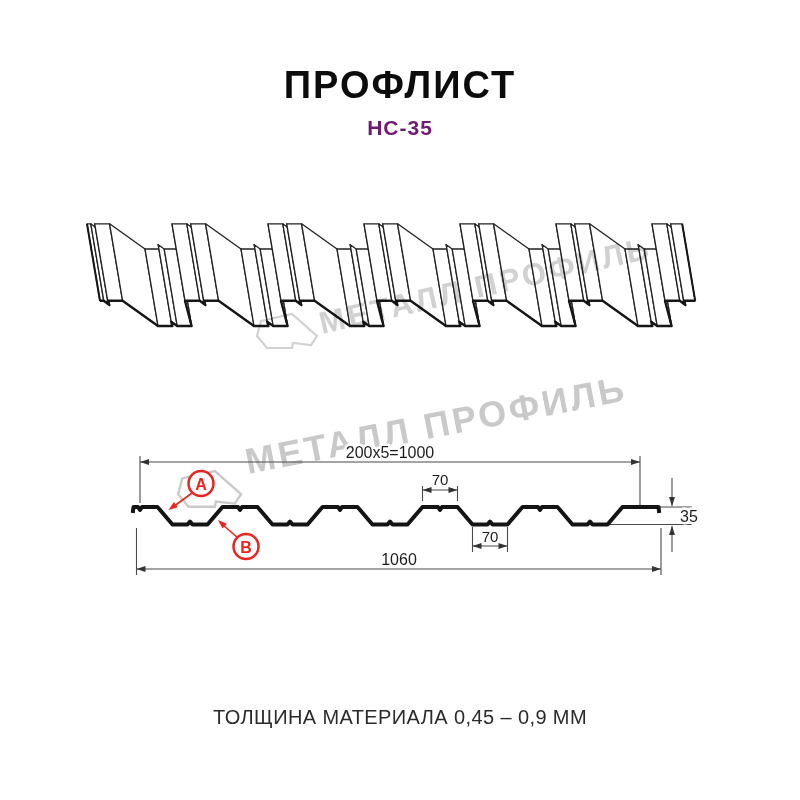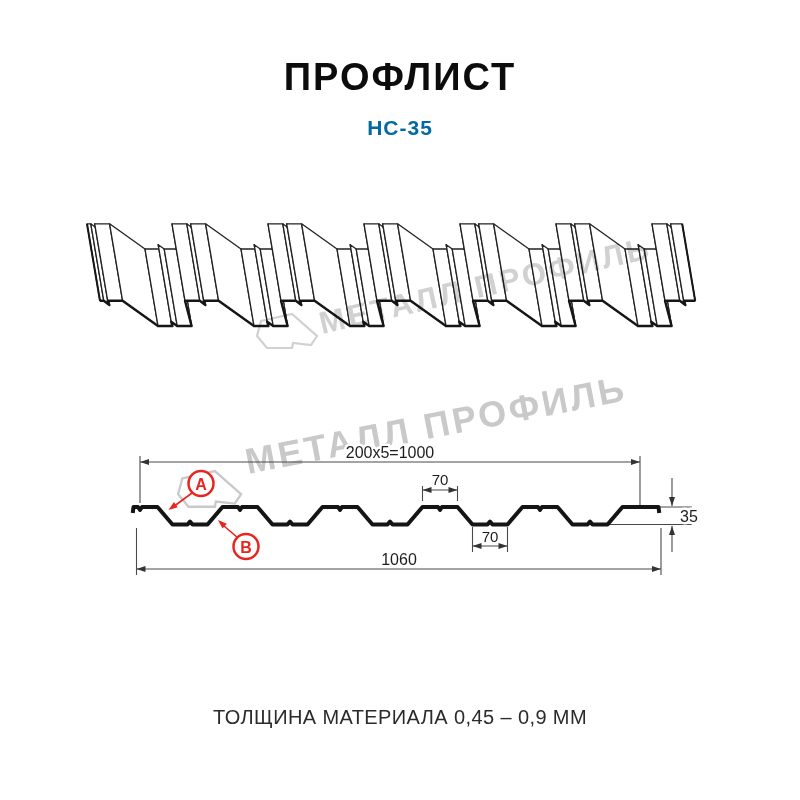--- a/index.html
+++ b/index.html
@@ -1,21 +1,21 @@
 <!DOCTYPE html>
 <html><head>
 <meta charset="utf-8">
 <style>
   html,body{margin:0;padding:0;background:#ffffff;}
   body{width:800px;height:800px;position:relative;overflow:hidden;
        font-family:"Liberation Sans","DejaVu Sans",sans-serif;}
-  .page-title{position:absolute;left:0;top:56px;width:800px;text-align:center;
+  .page-title{position:absolute;left:0;top:64px;width:800px;text-align:center;
       font-size:38px;font-weight:800;letter-spacing:2px;color:#0c0c0c;}
   .page-subtitle{position:absolute;left:0;top:116px;width:800px;text-align:center;
-      font-size:21px;font-weight:600;letter-spacing:1px;color:#0369a1;}
+      font-size:21px;font-weight:600;letter-spacing:1px;color:#701a75;}
   .footer-note{position:absolute;left:0;top:706px;width:800px;text-align:center;
       font-size:20px;font-weight:400;letter-spacing:.4px;color:#2b2b2b;}
   svg{position:absolute;left:0;top:0;}
   .wm{font-weight:bold;letter-spacing:3px;}
   .wm-a{font-size:31px;}
   .wm-b{font-size:36px;}
   .wm-logo{fill:none;stroke-width:2.2px;}
   .dim-text{font-size:16px;fill:#1d1d1d;paint-order:stroke;stroke:#ffffff;stroke-width:5px;
       stroke-linejoin:round;text-anchor:middle;}
   .dim-text-sm{font-size:15px;}

